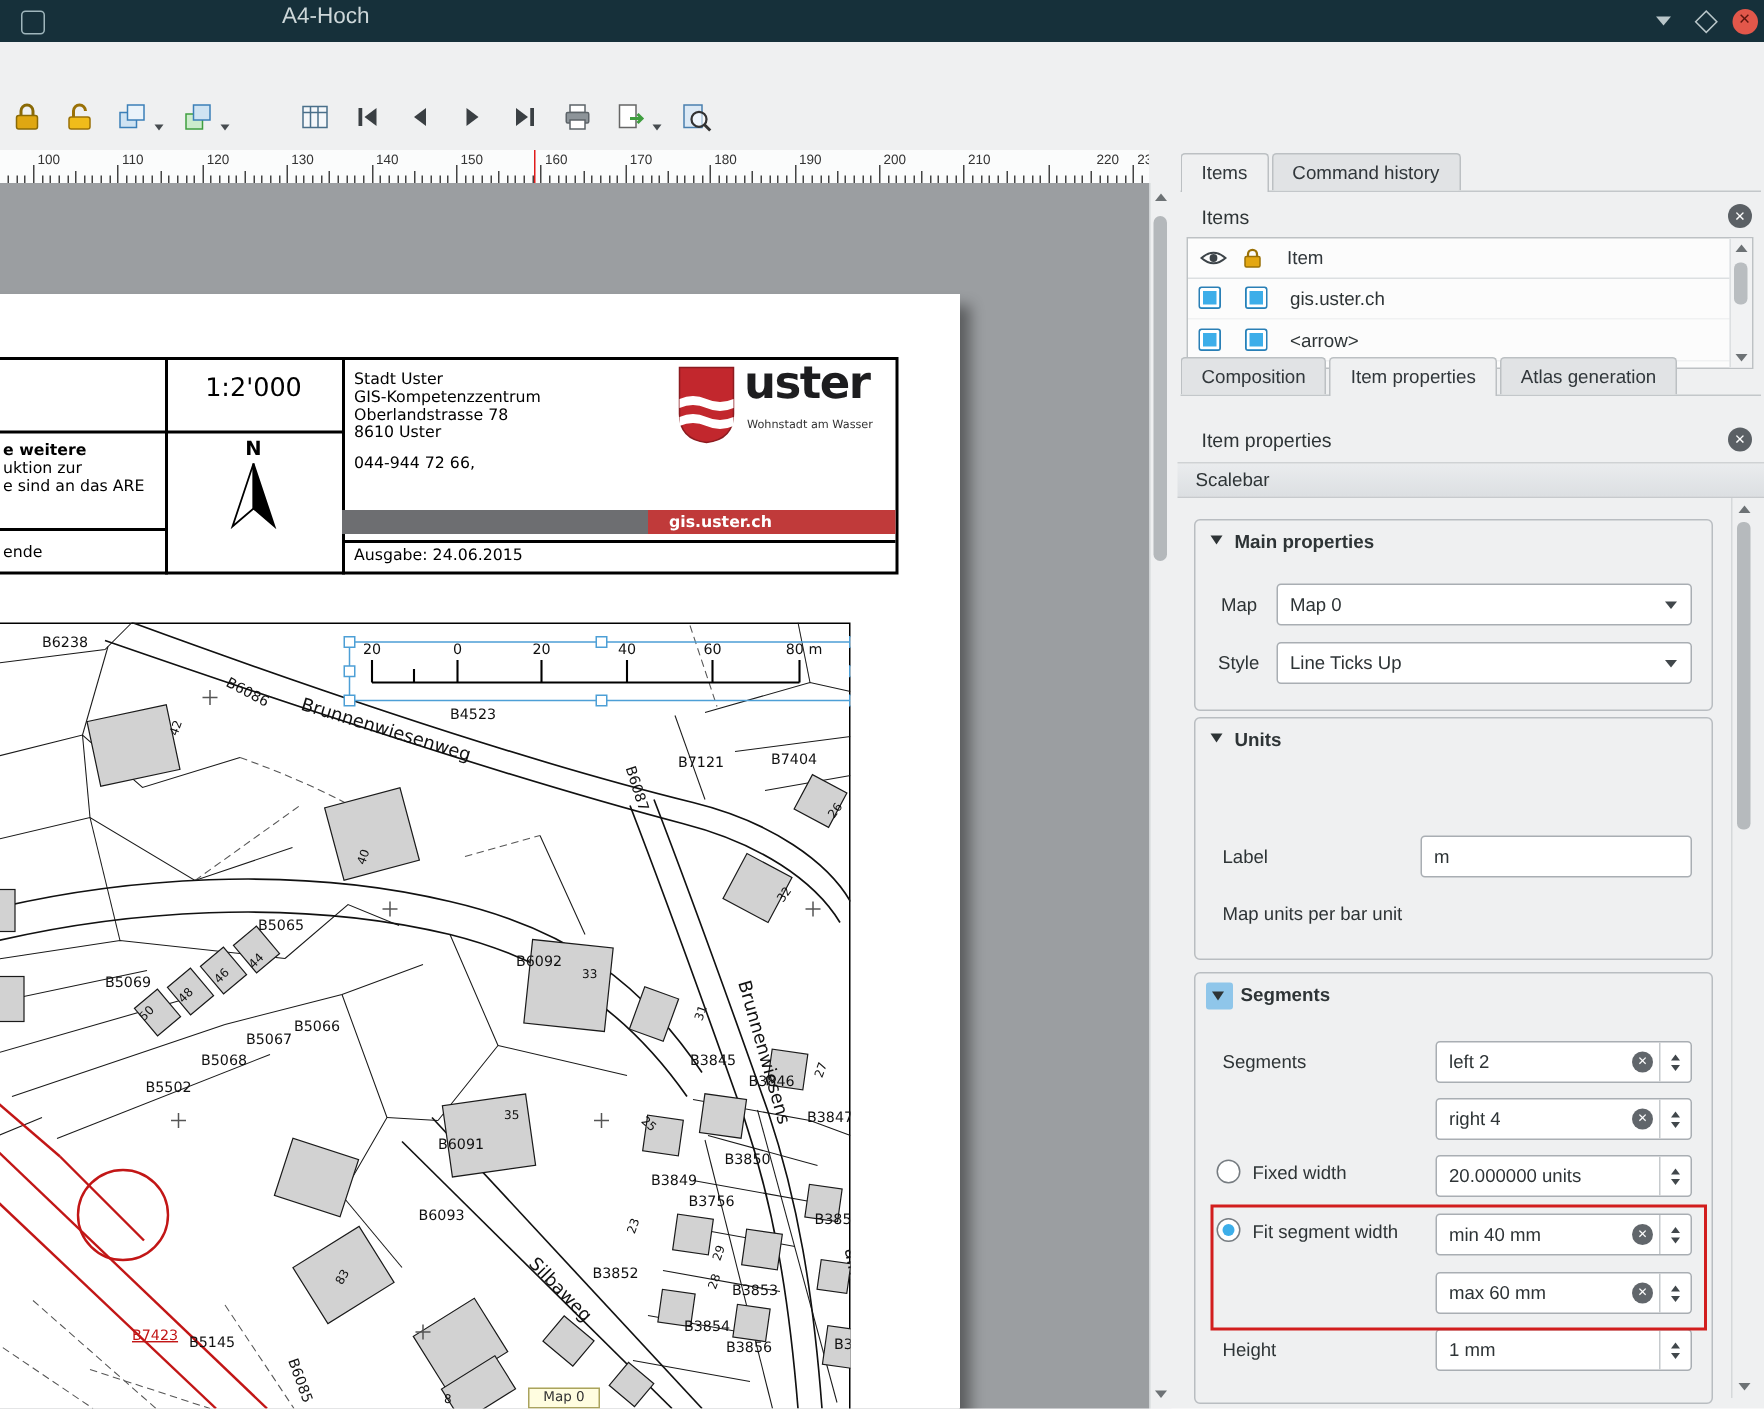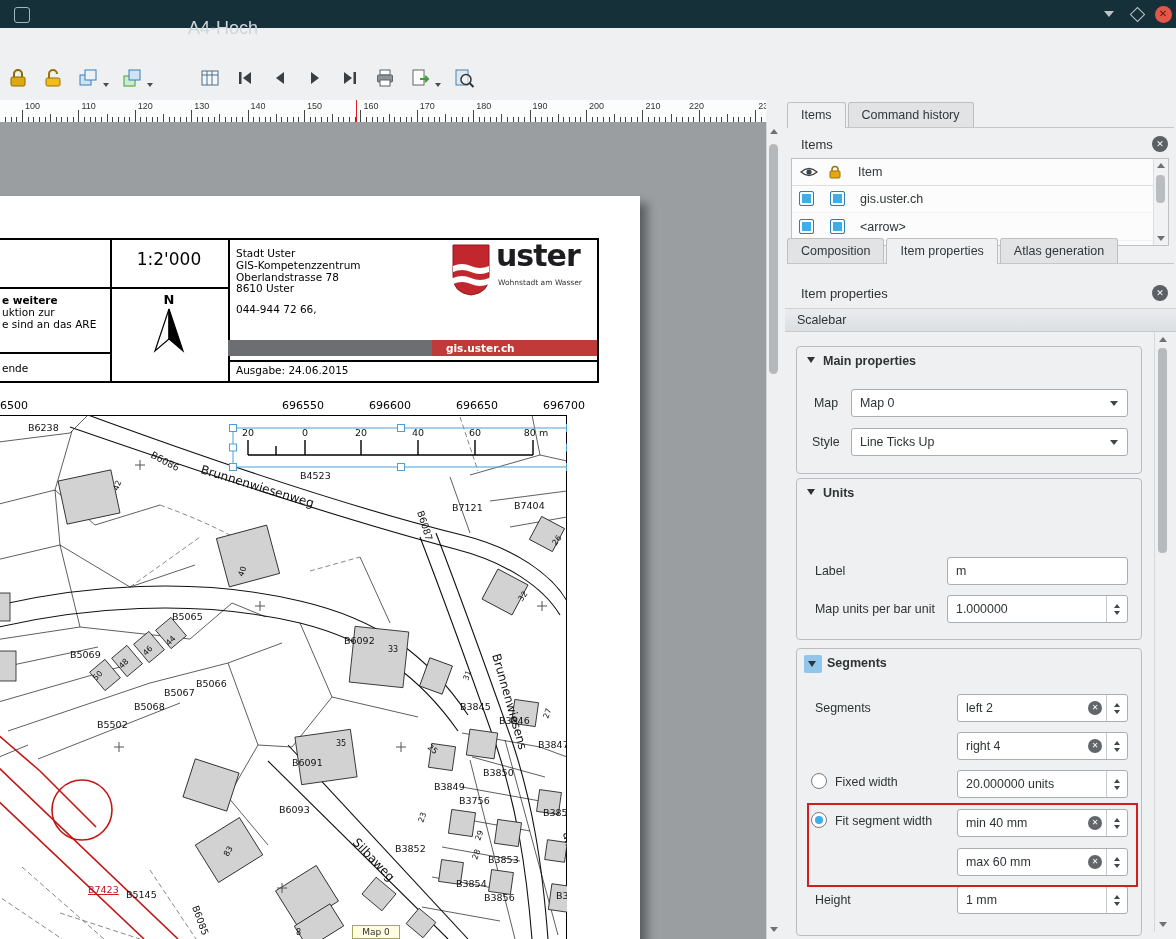--- a/index.html
+++ b/index.html
@@ -1,21 +1,21 @@
 <!DOCTYPE html>
 <html style="--accent: #3daee9; --hl-red: #d21e1e; --banner-red: #c03a3a; --banner-gray: #6d6e71;"><head>
 <meta charset="utf-8">
 <style>
   html,body{margin:0;padding:0;}
   body{position:relative;width:1176px;height:939px;overflow:hidden;background:#eff0f1;
        font-family:"Liberation Sans","DejaVu Sans",sans-serif;color:#2e3436;}
   
   .titlebar{position:absolute;left:0;top:0;width:1176px;height:28px;background:#16303a;}
   .titlebar .win-icon{position:absolute;left:14px;top:7px;width:14px;height:14px;border:1.5px solid #9fb6bc;border-radius:3px;}
-  .titlebar .title{position:absolute;left:188px;top:18px;font-size:18px;color:#cdd7d9;}
+  .titlebar .title{position:absolute;left:188px;top:2px;font-size:15px;color:#cdd7d9;}
   .tb-ctl{position:absolute;top:5px;width:18px;height:18px;display:flex;align-items:center;justify-content:center;}
   .chev{width:0;height:0;border-left:5px solid transparent;border-right:5px solid transparent;border-top:6px solid #b9c6c9;}
   .diamond{width:9px;height:9px;border:1.5px solid #b9c6c9;transform:rotate(45deg);}
   .close-circle{width:17px;height:17px;border-radius:50%;background:#e2574a;color:#5d150e;font-size:10px;font-weight:bold;
     display:flex;align-items:center;justify-content:center;line-height:1;}
   
   .toolbar{position:absolute;left:0;top:28px;width:780px;height:72px;display:flex;align-items:flex-end;padding:0 0 8px 4px;box-sizing:border-box;}
   .tb-btn{width:28px;height:28px;display:flex;align-items:center;justify-content:center;margin-right:7px;position:relative;}
   .tb-caret{position:absolute;right:-7px;bottom:5px;width:0;height:0;border-left:3.5px solid transparent;border-right:3.5px solid transparent;border-top:4.5px solid #474c50;}
   .has-caret{margin-right:16px;}
@@ -328,21 +328,21 @@
     <div class="rtick r1" style="left: 648.04px;"></div>
     <div class="rtick r1" style="left: 653.68px;"></div>
     <div class="rtick r1" style="left: 659.32px;"></div>
     <div class="rtick r1" style="left: 664.96px;"></div>
     <div class="rtick r5" style="left: 670.6px;"></div>
     <div class="rtick r1" style="left: 676.24px;"></div>
     <div class="rtick r1" style="left: 681.88px;"></div>
     <div class="rtick r1" style="left: 687.52px;"></div>
     <div class="rtick r1" style="left: 693.16px;"></div>
     <div class="rtick r10" style="left: 698.8px;"></div>
-    <div class="rlabel" style="left: 689px;">220</div>
+    <div class="rlabel" style="left: 731px;">220</div>
     <div class="rtick r1" style="left: 704.44px;"></div>
     <div class="rtick r1" style="left: 710.08px;"></div>
     <div class="rtick r1" style="left: 715.72px;"></div>
     <div class="rtick r1" style="left: 721.36px;"></div>
     <div class="rtick r5" style="left: 727px;"></div>
     <div class="rtick r1" style="left: 732.64px;"></div>
     <div class="rtick r1" style="left: 738.28px;"></div>
     <div class="rtick r1" style="left: 743.92px;"></div>
     <div class="rtick r1" style="left: 749.56px;"></div>
     <div class="rtick r10" style="left: 755.2px;"></div>
@@ -388,27 +388,20 @@
       </div>
 
       <svg style="position:absolute;left:452px;top:48px;" width="38" height="52" viewBox="0 0 38 52">
         <path d="M1,1 H37 V32 Q37,49 19,51 Q1,49 1,32 Z" fill="#c2272d" stroke="#8c1b20"></path>
         <path d="M1,22 Q10,18 19,22 T37,22 V28 Q28,32 19,28 T1,28 Z" fill="#fff"></path>
         <path d="M1,34 Q10,30 19,34 T37,34 V40 Q28,44 19,40 T1,40 Z" fill="#fff"></path>
       </svg>
       <div class="logo-title">uster</div>
       <div class="logo-sub">Wohnstadt am Wasser</div>
 
-      <div class="map-coordinates">
-          <div class="coord" style="left: 14px;">6500</div>
-          <div class="coord" style="left: 303px;">696550</div>
-          <div class="coord" style="left: 390px;">696600</div>
-          <div class="coord" style="left: 477px;">696650</div>
-          <div class="coord" style="left: 564px;">696700</div>
-        </div>
       <div class="map-frame"></div>
 
       <svg id="map-svg" viewBox="-25 0 592 560" width="592" height="560">
         <g stroke="#1a1a1a" stroke-width="0.7" fill="none">
           <path d="M-25,30 L70,18 L88,0"></path>
           <path d="M-25,95 L55,75 L95,110 L160,90"></path>
           <path d="M55,75 L72,16"></path>
           <path d="M-25,150 L60,130 L130,172 L195,150"></path>
           <path d="M60,130 L55,75"></path>
           <path d="M-25,228 L80,212 L190,224"></path>
@@ -679,27 +672,20 @@
   </div>
 
   <div class="group" id="group-units">
     <div class="tri-down" style="left:10px;top:10px;"></div>
     <div class="grp-title" style="left:26px;top:7px;">Units</div>
     <div class="plabel" style="left:18px;top:85px;">Label</div>
     <div class="lineedit" style="left:150px;top:78px;width:181px;">
       <span class="fval">m</span>
     </div>
     <div class="plabel" style="left:18px;top:123px;">Map units per bar unit</div>
-    <div class="spinner" style="left:150px;top:116px;width:181px;">
-      <span class="fval">1.000000</span>
-      <div class="spin-btns">
-          <div class="su"></div>
-          <div class="sd"></div>
-        </div>
-    </div>
   </div>
 
   <div class="group" id="group-segments">
     <div class="focus-box"></div>
     <div class="tri-down" style="left:11px;top:12px;"></div>
     <div class="grp-title" style="left:30px;top:7px;">Segments</div>
 
     <div class="plabel" style="left:18px;top:52px;">Segments</div>
     <div class="spinner" style="left:160px;top:45px;width:171px;">
       <span class="fval">left 2</span>

